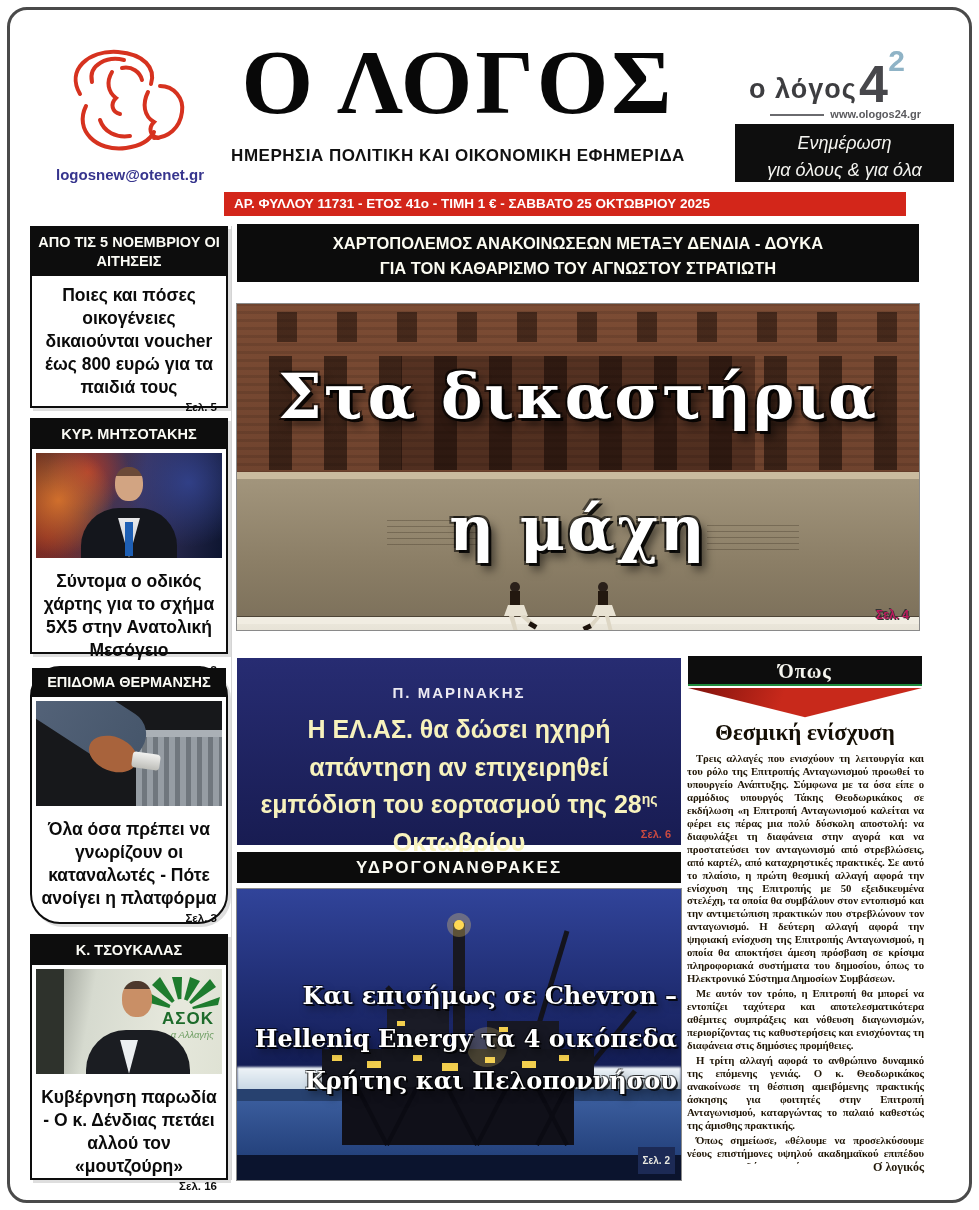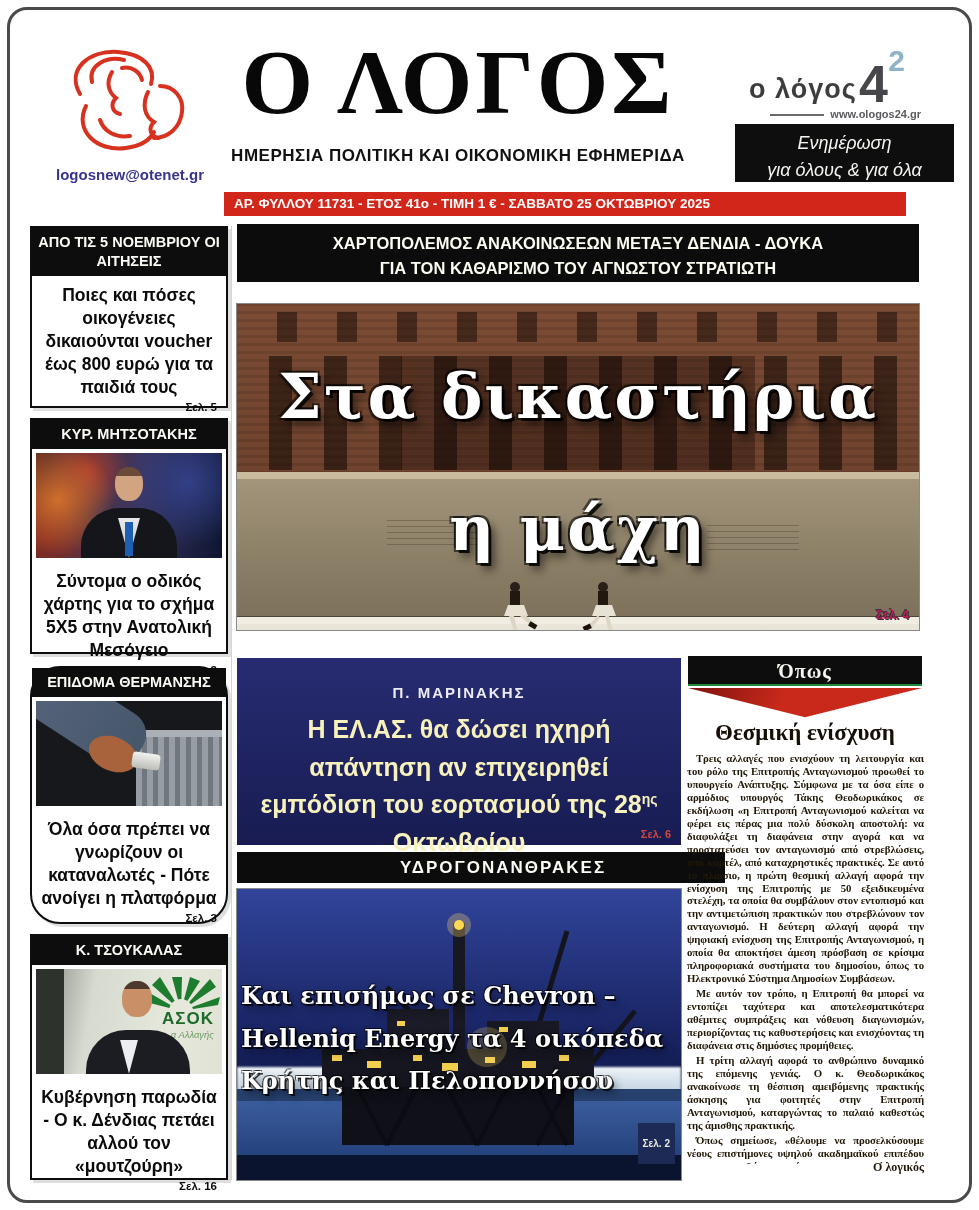--- a/index.html
+++ b/index.html
@@ -111,36 +111,36 @@
   .evz{position:absolute;}
 
   .navy-box{position:absolute;left:237px;top:658px;width:444px;height:187px;
       background:linear-gradient(180deg,#272c72,#181c52);box-sizing:border-box;}
   .navy-kicker{margin-top:26px;text-align:center;color:#eceaf2;font-weight:700;font-size:15px;letter-spacing:2px;}
   .navy-head{margin:10px 14px 0 14px;text-align:center;color:#f7f2bd;font-weight:700;font-size:25px;line-height:1.5;}
   .navy-head sup{font-size:14px;}
   .navy-page{position:absolute;right:10px;bottom:5px;color:#cc4a40;font-weight:700;font-size:11px;}
 
   .energy-strip{position:absolute;left:237px;top:852px;width:444px;height:31px;background:#0c0c0c;
-      color:#fbfbf3;font-weight:700;font-size:17px;letter-spacing:2px;text-align:center;line-height:31px;padding-left:44px;}
+      color:#fbfbf3;font-weight:700;font-size:17px;letter-spacing:2px;text-align:center;line-height:31px;}
 
   .oil-photo{position:absolute;left:237px;top:889px;width:444px;height:291px;overflow:hidden;outline:1px solid #8a8a8a;
       background:linear-gradient(180deg,#31449a 0,#1b2768 45%,#131d54 62%);}
   .oil-clouds{position:absolute;left:0;top:178px;width:100%;height:26px;
       background:linear-gradient(180deg,#eff4f8,#c2d3e2);filter:blur(1px);}
   .oil-mtn{position:absolute;left:0;top:200px;width:100%;height:14px;background:#27416f;}
   .oil-sea{position:absolute;left:0;top:212px;width:100%;height:58px;background:linear-gradient(180deg,#3a5c9c,#23407a);}
   .oil-fg{position:absolute;left:0;top:266px;width:100%;height:25px;background:#0b142e;}
   .oil-rig{position:absolute;left:0;top:0;width:100%;height:100%;}
-  .oil-head{position:absolute;left:0;top:86px;width:100%;padding:0 4px;box-sizing:border-box;text-align:left;
+  .oil-head{position:absolute;left:0;top:86px;width:100%;padding:0 4px;box-sizing:border-box;text-align:right;
       font-family:"DejaVu Serif","Liberation Serif",serif;font-weight:700;font-size:24px;line-height:1.78;color:#fff;
       text-shadow:2px 2px 0 rgba(0,0,0,.8),-1px -1px 0 rgba(0,0,0,.55),1px -1px 0 rgba(0,0,0,.55),
                   -1px 1px 0 rgba(0,0,0,.55),4px 5px 8px rgba(0,0,0,.5);}
-  .oil-page{position:absolute;right:6px;bottom:16px;background:#1c2a55;color:#e8e8e0;font-weight:700;
-      font-size:10px;padding:15px 5px;}
+  .oil-page{position:absolute;right:6px;bottom:6px;background:#1c2a55;color:#e8e8e0;font-weight:700;
+      font-size:10px;padding:8px 5px;}
 
   
   .op-bar{position:absolute;left:688px;top:656px;width:234px;height:30px;background:#0d0d0d;border-bottom:2px solid #1f8a3c;
       color:#f5f5ef;font-family:"Liberation Serif",serif;font-weight:700;font-size:20px;text-align:center;line-height:30px;
       letter-spacing:1px;box-sizing:border-box;}
   .op-tri{position:absolute;left:688px;top:688px;width:234px;height:31px;background:linear-gradient(110deg,#7e120c,#c8291b 40%);
       clip-path:polygon(0 0,100% 0,50% 94%);}
   .op-title{position:absolute;left:688px;top:720px;width:234px;text-align:center;
       font-family:"Liberation Serif",serif;font-weight:700;font-size:23px;color:#140e04;}
   .op-body{position:absolute;left:687px;top:752px;width:237px;height:412px;overflow:hidden;

